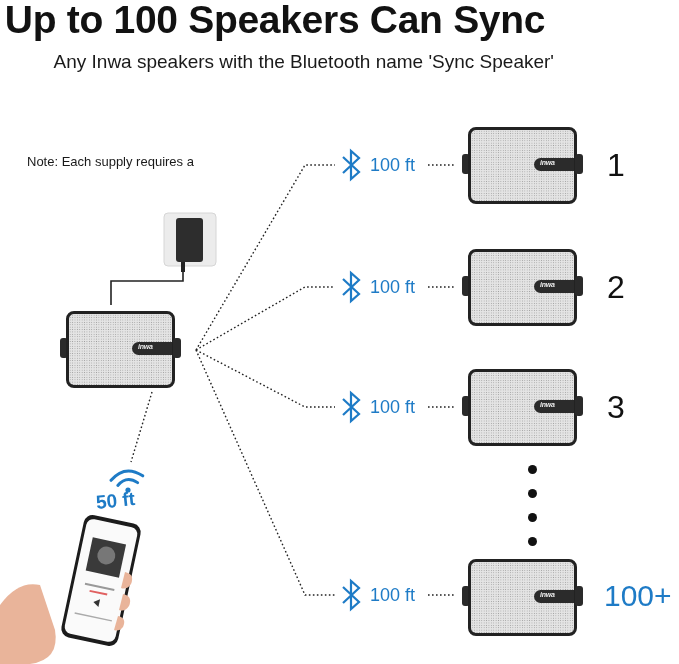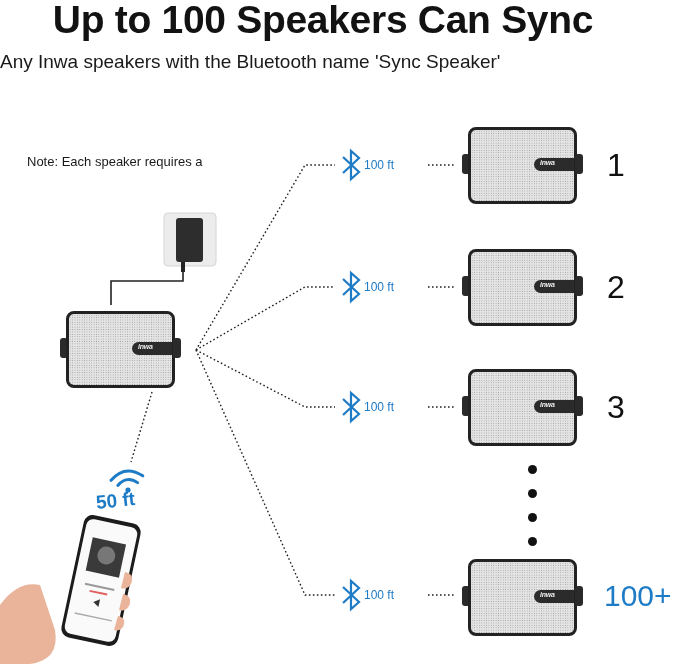--- a/index.html
+++ b/index.html
@@ -1,47 +1,47 @@
 <!DOCTYPE html>
 <html><head>
 <meta charset="utf-8">
 <style>
   html, body { margin: 0; padding: 0; background: #ffffff; }
   body { width: 679px; height: 664px; position: relative; overflow: hidden; font-family: "Liberation Sans", "DejaVu Sans", sans-serif; color: #111; }
   .abs { position: absolute; }
-  .title { left: 0; top: 0; width: 550px; text-align: center; font-size: 39px; font-weight: bold; letter-spacing: -0.3px; line-height: 40px; color: #121212; padding-left: 48px; }
-  .subtitle { left: 0; top: 48px; width: 554px; text-align: left; font-size: 19px; line-height: 28px; color: #1a1a1a; }
+  .title { left: 0; top: 0; width: 550px; text-align: center; font-size: 39px; font-weight: bold; letter-spacing: -0.3px; line-height: 40px; color: #121212; }
+  .subtitle { left: 0; top: 48px; width: 554px; text-align: right; font-size: 19px; line-height: 28px; color: #1a1a1a; }
   .note { left: 27px; top: 153px; width: 200px; font-size: 13px; line-height: 17px; color: #1a1a1a; }
   svg.lines { position: absolute; left: 0; top: 0; }
   .speaker { position: absolute; width: 127px; height: 79px; }
   .speaker .body { position: absolute; left: 9px; top: 0; width: 109px; height: 77px; border: 3px solid #222; border-radius: 8px; box-sizing: border-box; background-color: #e4e4e4;
     background-image: radial-gradient(#9a9a9a 0.7px, transparent 0.8px); background-size: 2.4px 2.4px; }
   .speaker .knob-l, .speaker .knob-r { position: absolute; top: 27px; width: 8px; height: 20px; background: #2a2a2a; border-radius: 3px; }
   .speaker .knob-l { left: 3px; }
   .speaker .knob-r { right: 3px; }
   .speaker .badge { position: absolute; right: 12px; top: 31px; width: 40px; height: 13px; background: #2b2b2b; border-radius: 7px 0 0 7px; }
   .speaker .badge span { position: absolute; left: 6px; top: 1px; font-size: 7px; font-weight: bold; font-style: italic; color: #eee; letter-spacing: -0.2px; }
   .bt { position: absolute; height: 34px; display: flex; align-items: center; color: #1e7bc6; }
   .bt svg { width: 24px; height: 34px; }
-  .bt .dist { font-size: 12px; margin-left: 0; color: #1e7bc6; text-align: center; }
+  .bt .dist { font-size: 18px; margin-left: 6px; color: #1e7bc6; text-align: center; }
   .num { position: absolute; font-size: 32px; color: #111; line-height: 32px; }
   .num.blue { color: #1e7bc6; font-size: 30px; font-weight: 500; }
   .dots .d { position: absolute; width: 9px; height: 9px; border-radius: 50%; background: #111; }
   .wifi-label { left: 96px; top: 490px; font-size: 19px; color: #1e7bc6; font-weight: bold; transform: rotate(-6deg); }
 </style>
 </head>
 <body>
 
 <div class="abs title">Up to 100 Speakers Can Sync</div>
 <div class="abs subtitle">
   <div>Any Inwa speakers with the Bluetooth name 'Sync Speaker'</div>
 </div>
 
 <div class="abs note">
-  <div>Note: Each speaker requires a</div>
+  <div>Note: Each supply requires a</div>
 </div>
 
 <svg class="lines" width="679" height="664">
   <g fill="none" stroke="#222" stroke-width="1.4" stroke-dasharray="1.6 2.4">
 
     <polyline points="196,350 305,165 335,165"></polyline>
     <polyline points="196,350 305,287 335,287"></polyline>
     <polyline points="196,350 305,407 335,407"></polyline>
     <polyline points="196,350 305,595 335,595"></polyline>
 

